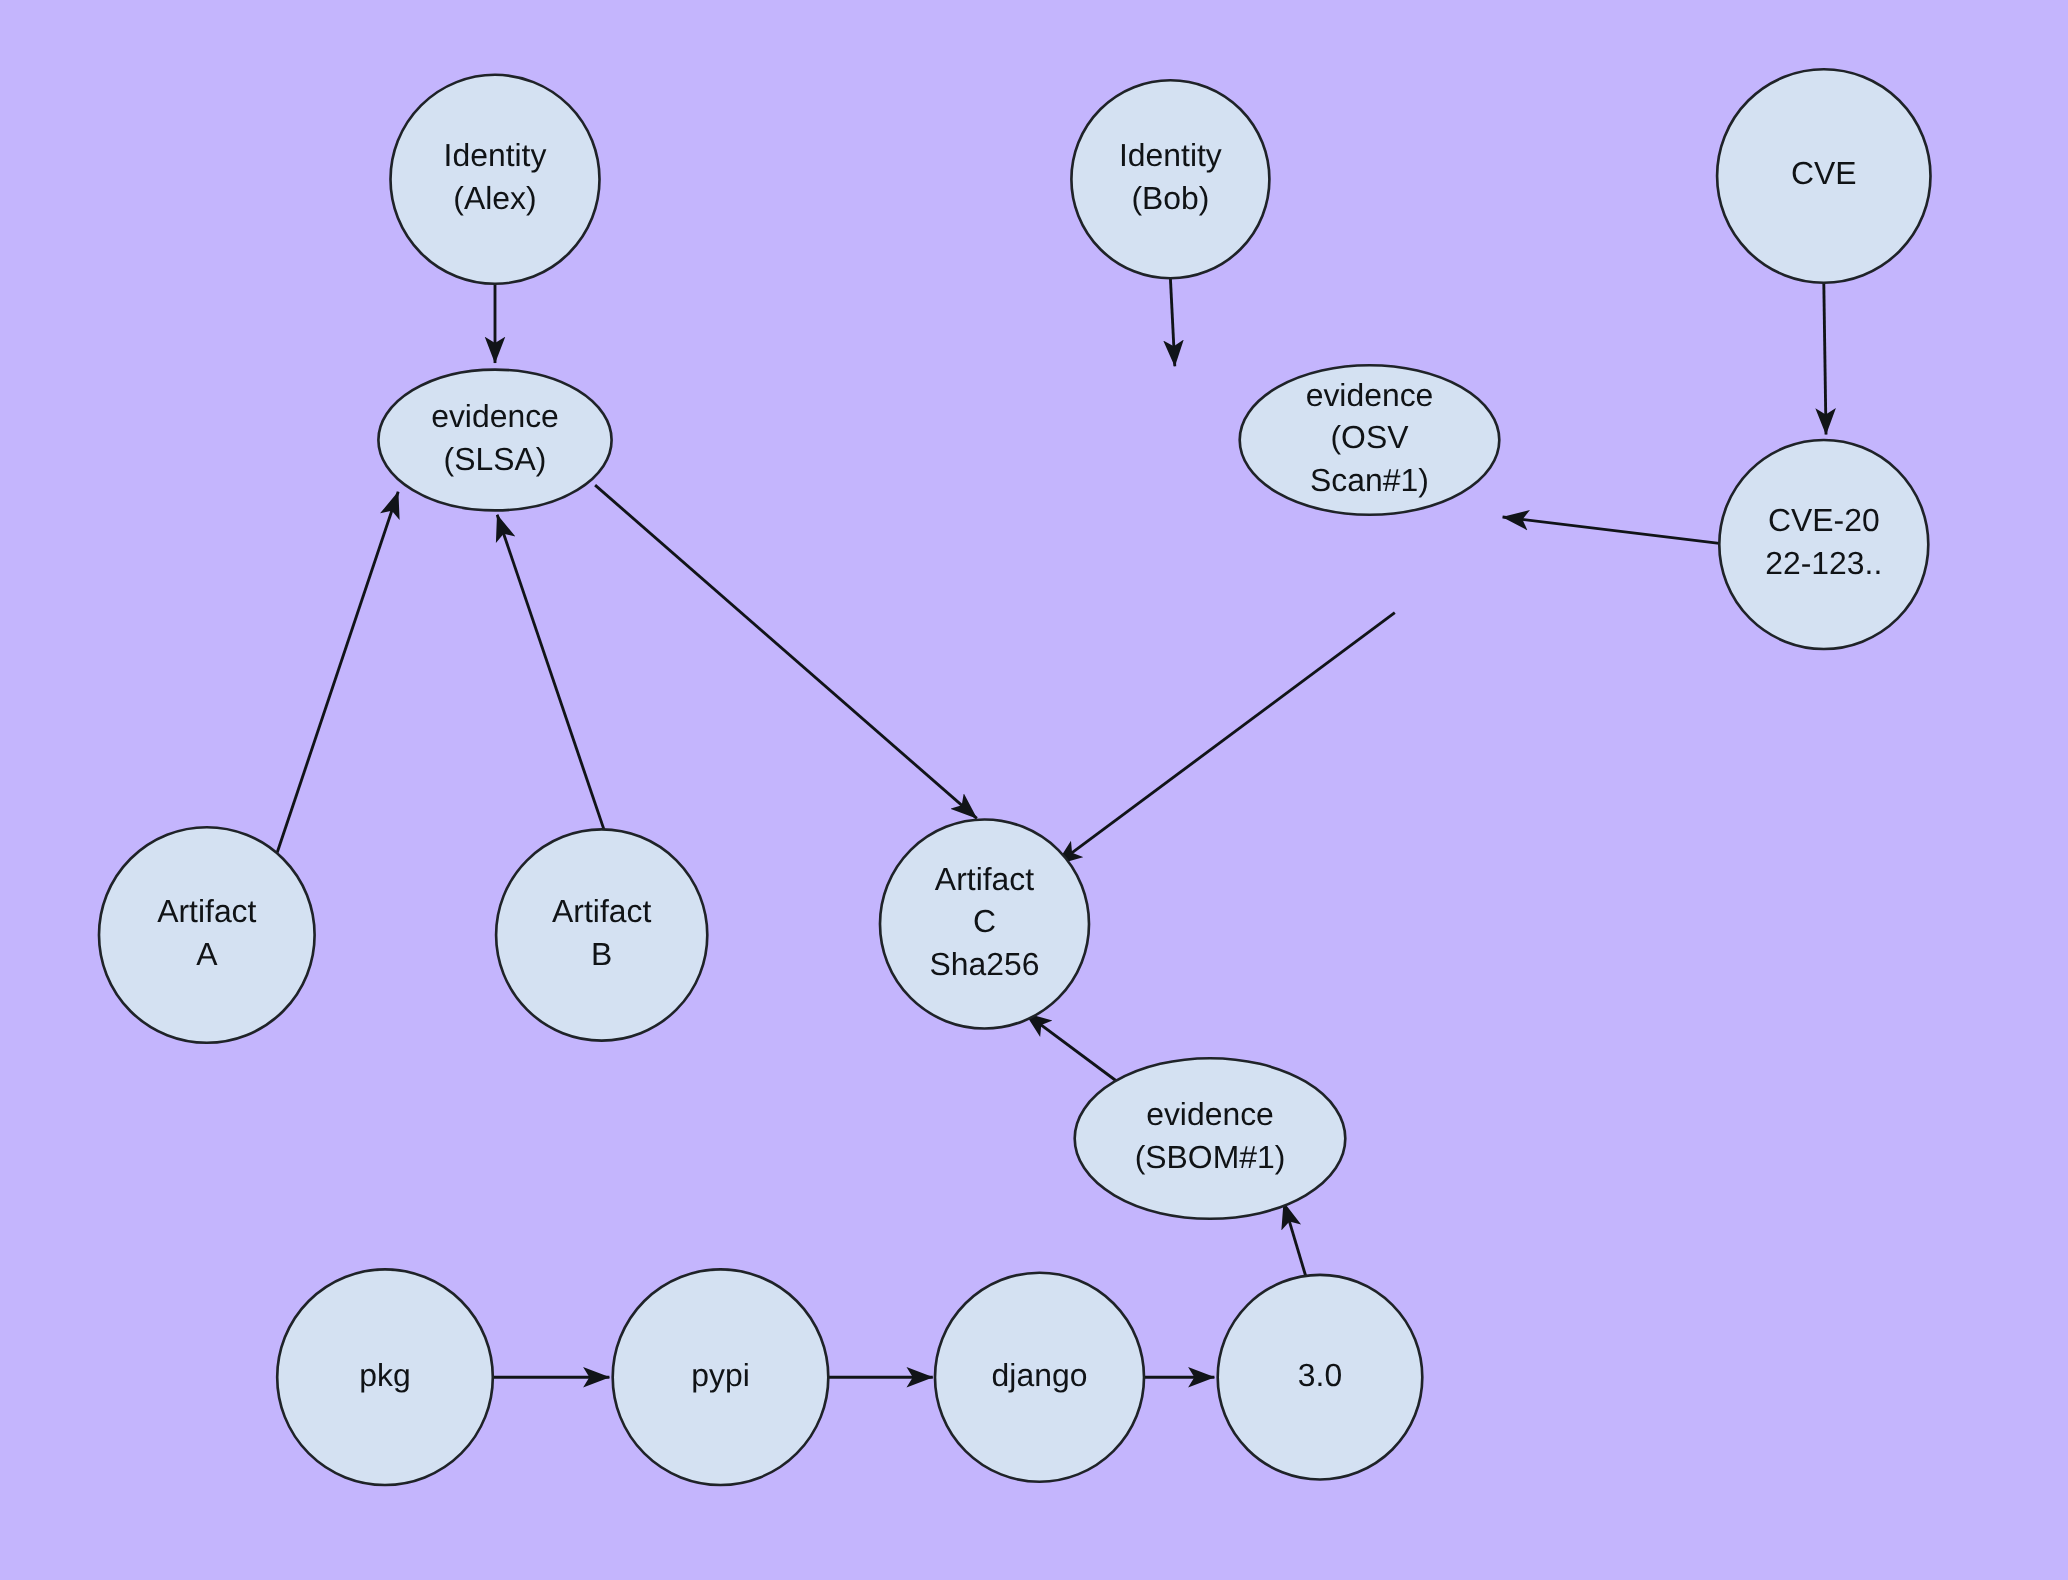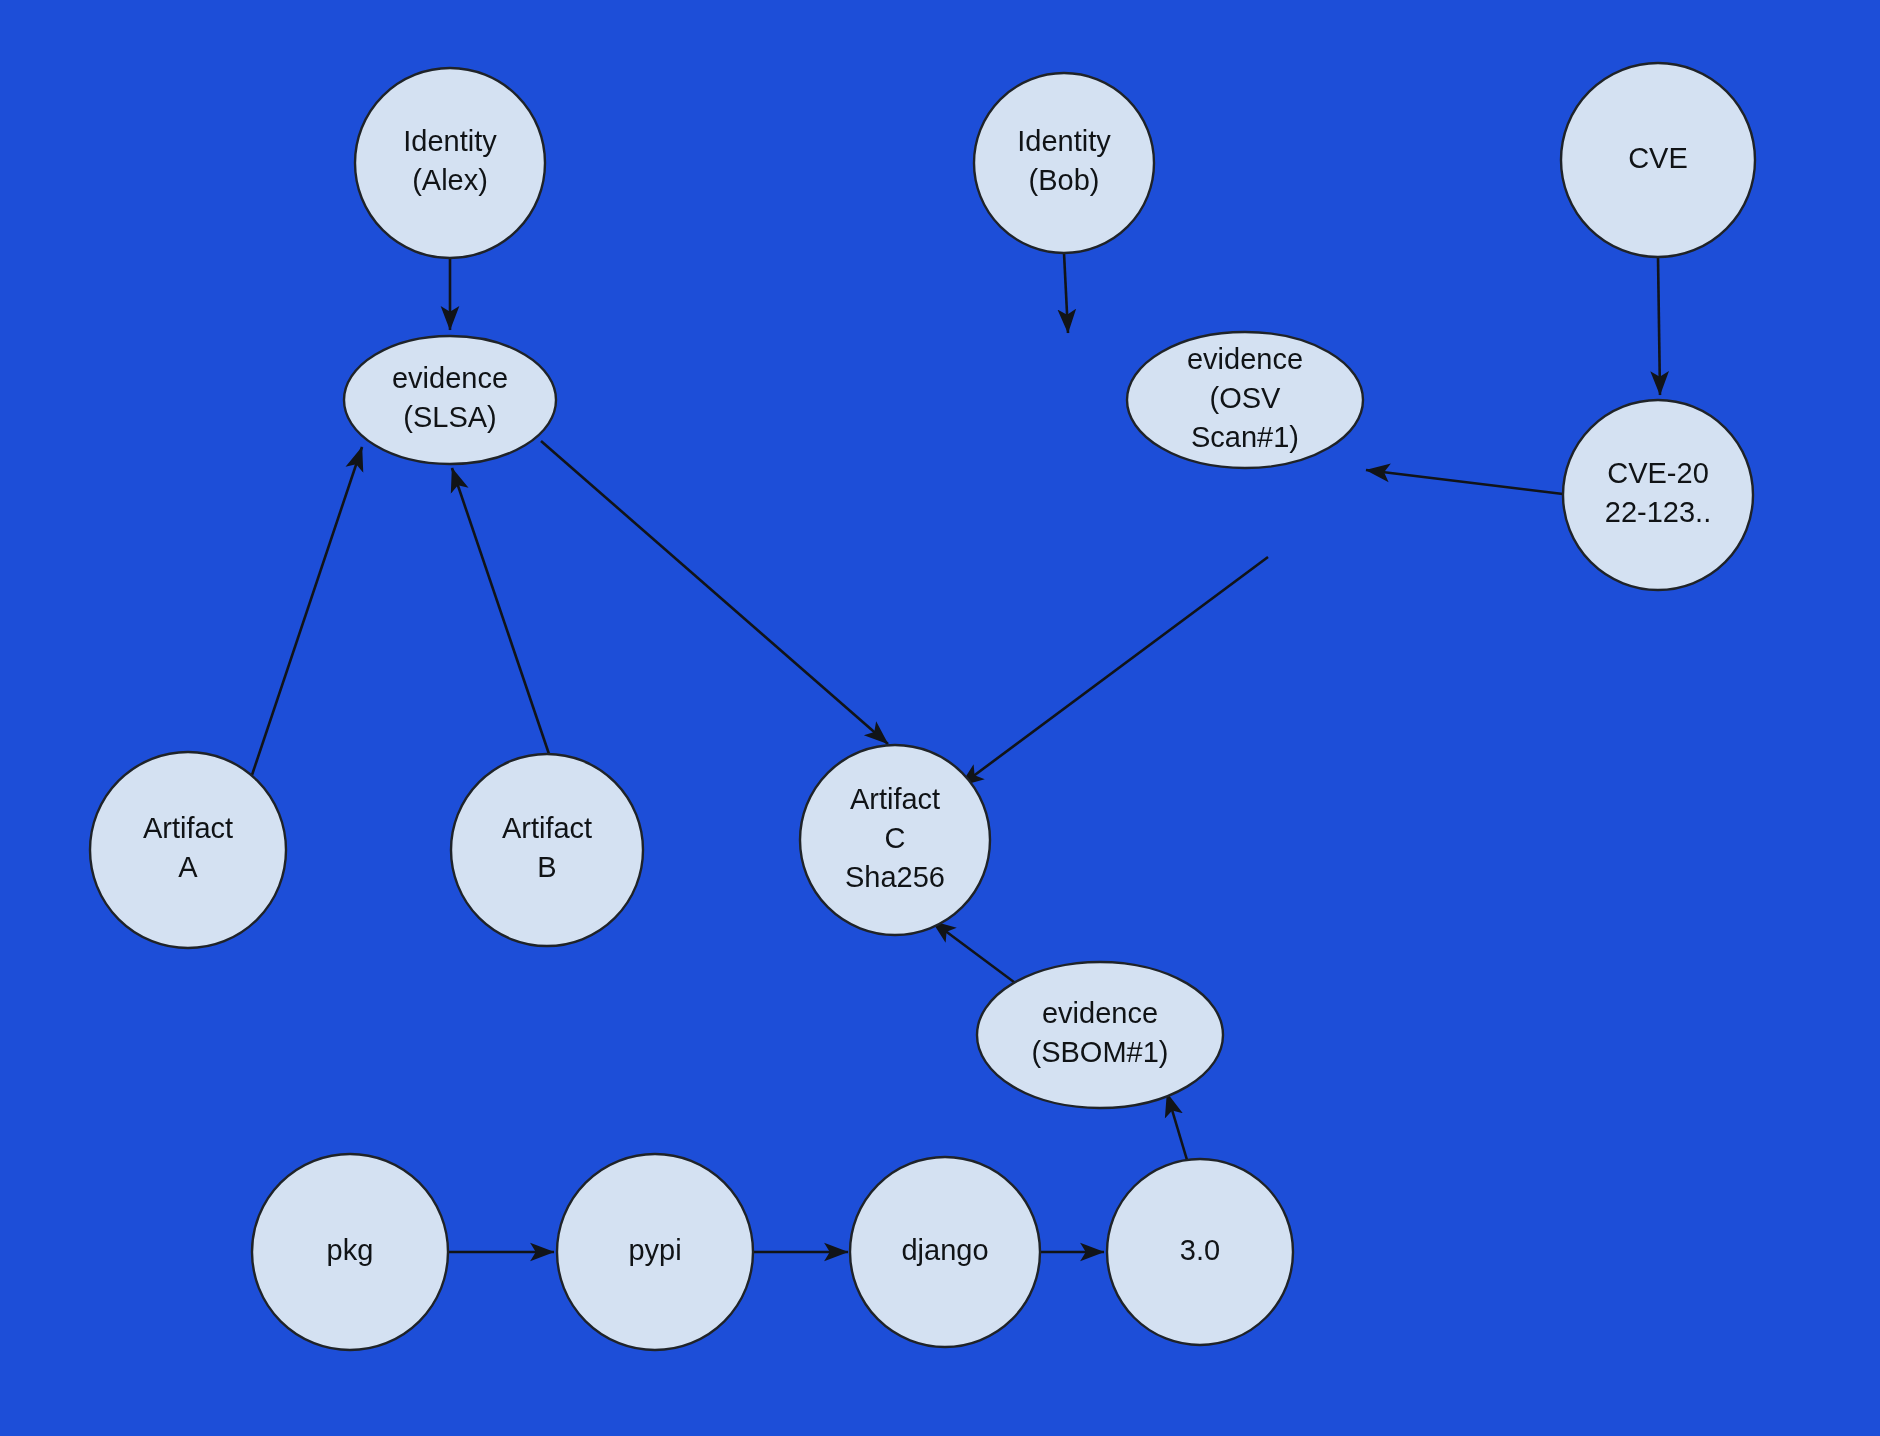--- a/index.html
+++ b/index.html
@@ -38,21 +38,21 @@
     text-anchor: middle;
     dominant-baseline: middle;
     pointer-events: none;
     white-space: pre;
   }
   .node-group { cursor: default; }
 </style>
 </head>
 <body>
 
-<div id="canvas-wrap" style="background: #1d4ed8;">
+<div id="canvas-wrap" style="background: #c4b5fd;">
   <svg id="graph" viewBox="0 0 1880 1436">
     <defs>
       <marker id="arrowhead" markerWidth="11" markerHeight="11" refX="9.2" refY="4" orient="auto" markerUnits="strokeWidth">
         <path d="M0,0.4 L9.4,4 L0,7.6 L2.2,4 Z" fill="#111418"></path>
       </marker>
     </defs>
     <g id="edges-layer">
         <line class="edge-line" x1="450" y1="258" x2="450" y2="330" stroke="#111418" marker-end="url(#arrowhead)"></line>
         <line class="edge-line" x1="252" y1="775" x2="362" y2="447" stroke="#111418" marker-end="url(#arrowhead)"></line>
         <line class="edge-line" x1="549" y1="754" x2="452" y2="468" stroke="#111418" marker-end="url(#arrowhead)"></line>

